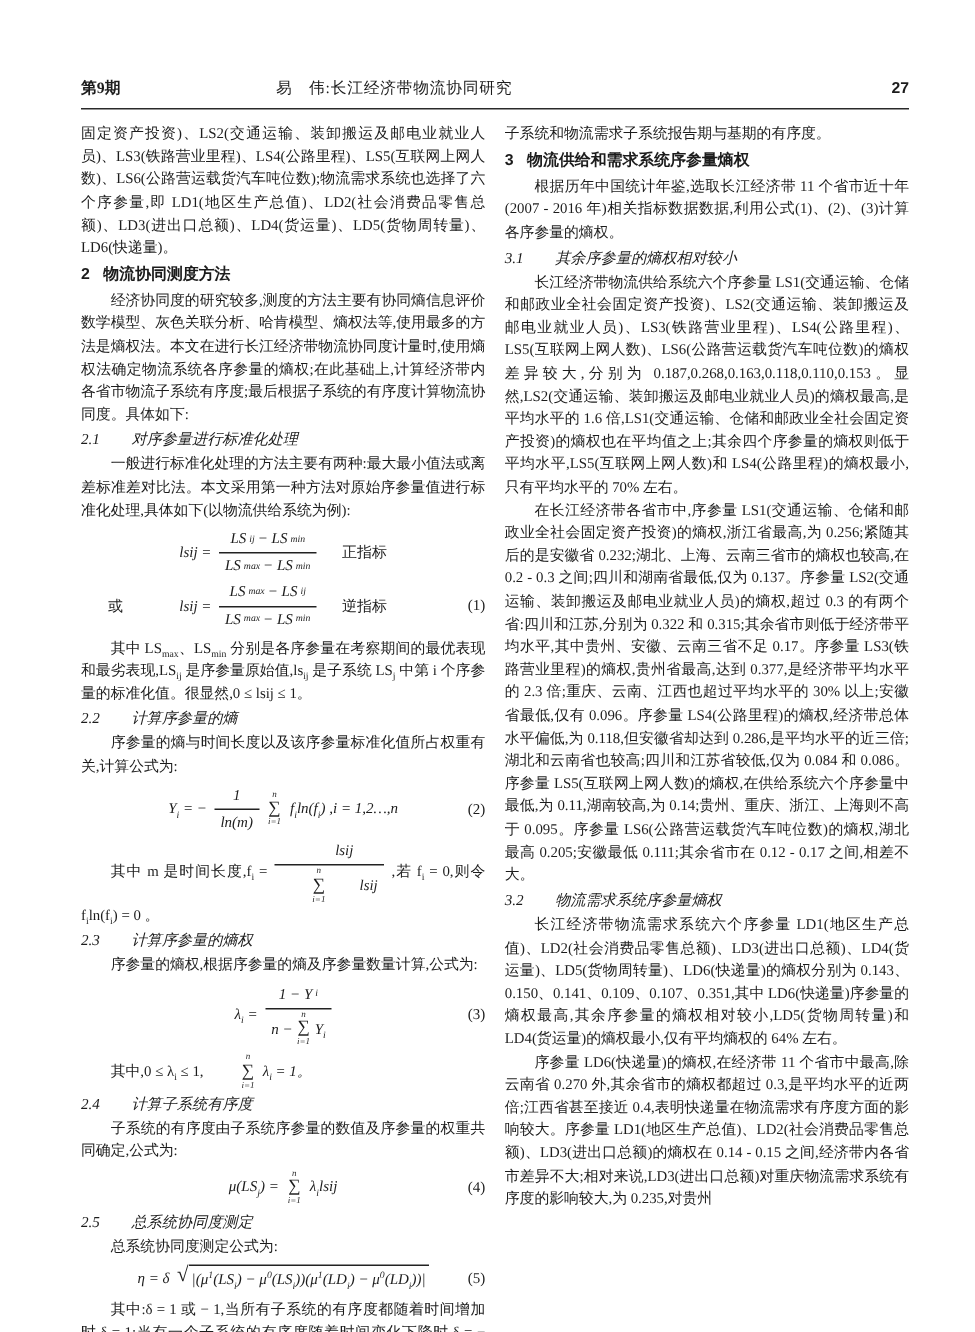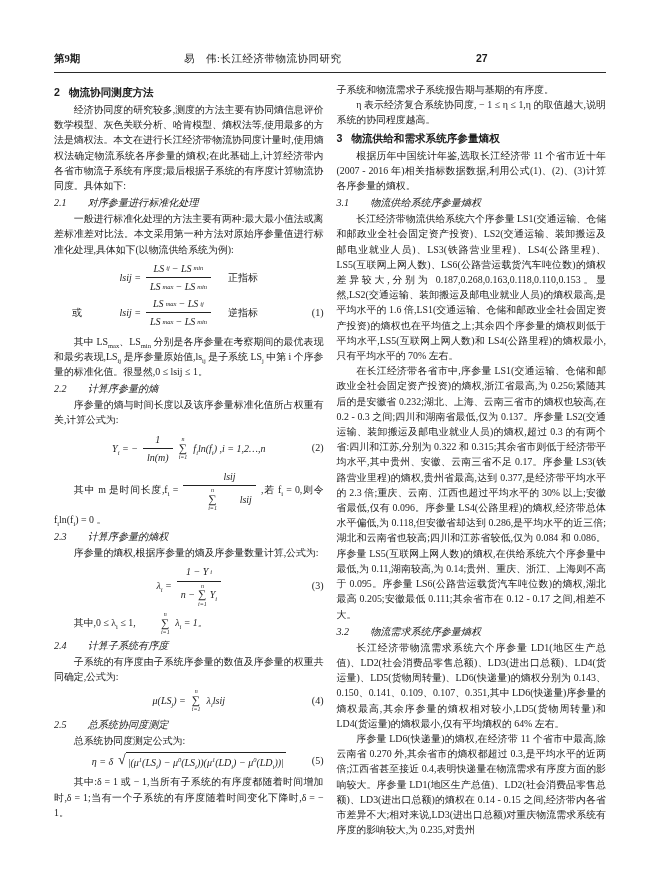--- a/index.html
+++ b/index.html
@@ -12,21 +12,21 @@
     box-sizing:border-box; width:650px; height:888px;
     padding:52px 44px 0 54px; overflow:hidden; background:#ffffff;
   }
   
   .running-head {
     display:flex; align-items:baseline;
     font-size:10.5px; padding-bottom:6px; border-bottom:1.6px solid #2a2a2a;
   }
   .rh-issue { width:130px; font-weight:bold; }
   .rh-title { flex:1; text-align:left; letter-spacing:0.5px; }
-  .rh-page  { width:130px; text-align:left; font-weight:bold; font-family:"Liberation Sans",sans-serif; }
+  .rh-page  { width:130px; text-align:right; font-weight:bold; font-family:"Liberation Sans",sans-serif; }
 
   
   .columns { display:flex; gap:13px; margin-top:9px; }
   .col { width:270px; font-size:9.9px; line-height:15.2px; text-align:justify; }
 
   p.para { margin:0; text-indent:2em; }
   p.noindent { text-indent:0; }
 
   .sec {
     display:flex; gap:9px; margin:3px 0 2px; line-height:15px;
@@ -66,20 +66,21 @@
   <header class="running-head">
     <span class="rh-issue">第9期</span>
     <span class="rh-title">易　伟:长江经济带物流协同研究</span>
     <span class="rh-page">27</span>
   </header>
 
   <div class="columns">
 
     <div class="col">
 
+      <p class="para noindent">固定资产投资)、LS2(交通运输、装卸搬运及邮电业就业人员)、LS3(铁路营业里程)、LS4(公路里程)、LS5(互联网上网人数)、LS6(公路营运载货汽车吨位数);物流需求系统也选择了六个序参量,即 LD1(地区生产总值)、LD2(社会消费品零售总额)、LD3(进出口总额)、LD4(货运量)、LD5(货物周转量)、LD6(快递量)。</p>
 
       <h2 class="sec">
         <span>2</span>
         <span>物流协同测度方法</span>
       </h2>
 
       <p class="para">经济协同度的研究较多,测度的方法主要有协同熵信息评价数学模型、灰色关联分析、哈肯模型、熵权法等,使用最多的方法是熵权法。本文在进行长江经济带物流协同度计量时,使用熵权法确定物流系统各序参量的熵权;在此基础上,计算经济带内各省市物流子系统有序度;最后根据子系统的有序度计算物流协同度。具体如下:</p>
 
       <h3 class="subsec">
         <span>2.1</span>
@@ -229,32 +230,31 @@
         </div>
       </div>
 
       <p class="para">其中:δ = 1 或 − 1,当所有子系统的有序度都随着时间增加时,δ = 1;当有一个子系统的有序度随着时间变化下降时,δ = − 1。</p>
 
     </div>
 
     <div class="col">
 
       <p class="para noindent">子系统和物流需求子系统报告期与基期的有序度。</p>
-      <p class="para">η 表示经济复合系统协同度, − 1 ≤ η ≤ 1,η 的取值越大,说明系统的协同程度越高。</p>
 
       <h2 class="sec">
         <span>3</span>
         <span>物流供给和需求系统序参量熵权</span>
       </h2>
 
       <p class="para">根据历年中国统计年鉴,选取长江经济带 11 个省市近十年(2007 - 2016 年)相关指标数据数据,利用公式(1)、(2)、(3)计算各序参量的熵权。</p>
 
       <h3 class="subsec">
         <span>3.1</span>
-        <span>物流供给系统序参量熵权</span>
+        <span>其余序参量的熵权相对较小</span>
       </h3>
 
       <p class="para">长江经济带物流供给系统六个序参量 LS1(交通运输、仓储和邮政业全社会固定资产投资)、LS2(交通运输、装卸搬运及邮电业就业人员)、LS3(铁路营业里程)、LS4(公路里程)、LS5(互联网上网人数)、LS6(公路营运载货汽车吨位数)的熵权差异较大,分别为 0.187,0.268,0.163,0.118,0.110,0.153。显然,LS2(交通运输、装卸搬运及邮电业就业人员)的熵权最高,是平均水平的 1.6 倍,LS1(交通运输、仓储和邮政业全社会固定资产投资)的熵权也在平均值之上;其余四个序参量的熵权则低于平均水平,LS5(互联网上网人数)和 LS4(公路里程)的熵权最小,只有平均水平的 70% 左右。</p>
       <p class="para">在长江经济带各省市中,序参量 LS1(交通运输、仓储和邮政业全社会固定资产投资)的熵权,浙江省最高,为 0.256;紧随其后的是安徽省 0.232;湖北、上海、云南三省市的熵权也较高,在 0.2 - 0.3 之间;四川和湖南省最低,仅为 0.137。序参量 LS2(交通运输、装卸搬运及邮电业就业人员)的熵权,超过 0.3 的有两个省:四川和江苏,分别为 0.322 和 0.315;其余省市则低于经济带平均水平,其中贵州、安徽、云南三省不足 0.17。序参量 LS3(铁路营业里程)的熵权,贵州省最高,达到 0.377,是经济带平均水平的 2.3 倍;重庆、云南、江西也超过平均水平的 30% 以上;安徽省最低,仅有 0.096。序参量 LS4(公路里程)的熵权,经济带总体水平偏低,为 0.118,但安徽省却达到 0.286,是平均水平的近三倍;湖北和云南省也较高;四川和江苏省较低,仅为 0.084 和 0.086。序参量 LS5(互联网上网人数)的熵权,在供给系统六个序参量中最低,为 0.11,湖南较高,为 0.14;贵州、重庆、浙江、上海则不高于 0.095。序参量 LS6(公路营运载货汽车吨位数)的熵权,湖北最高 0.205;安徽最低 0.111;其余省市在 0.12 - 0.17 之间,相差不大。</p>
 
       <h3 class="subsec">
         <span>3.2</span>
         <span>物流需求系统序参量熵权</span>
       </h3>
 

